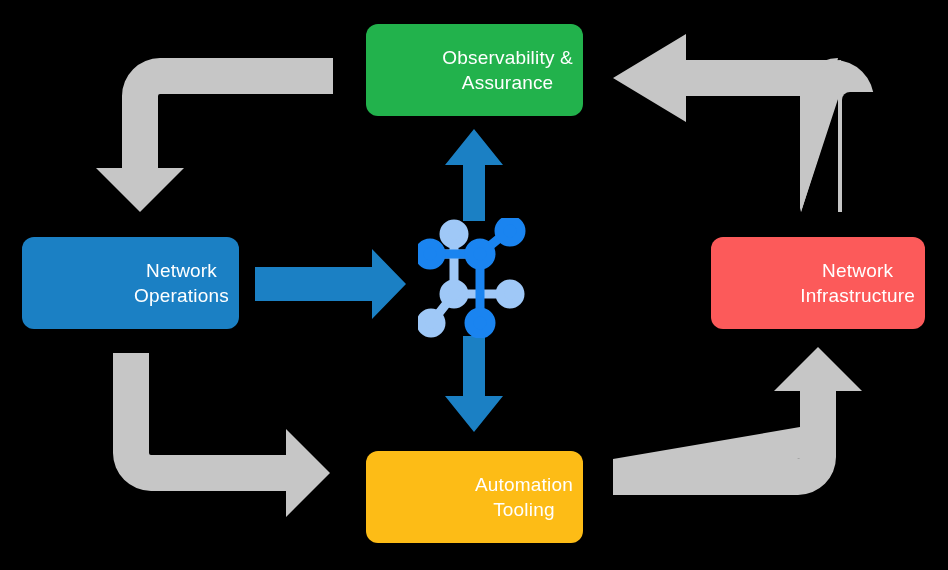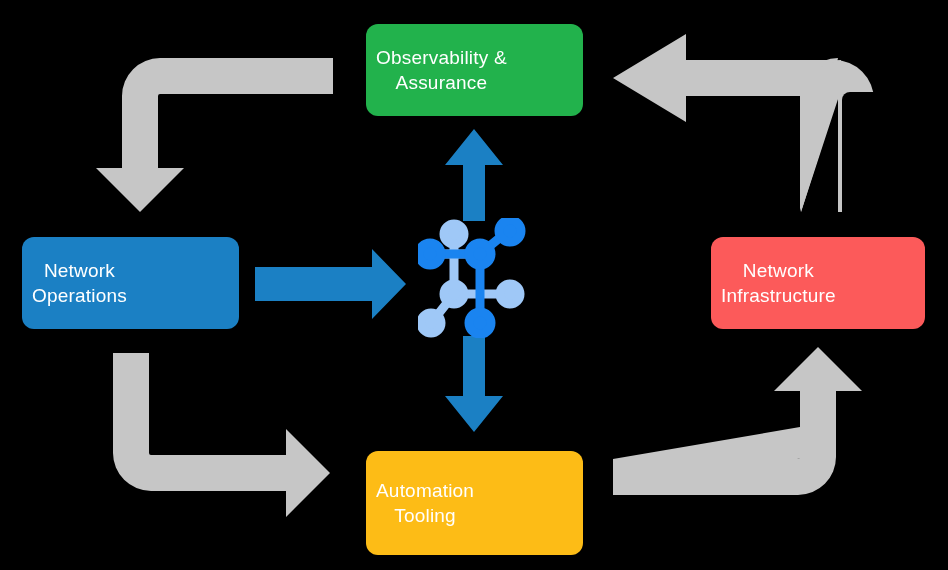--- a/index.html
+++ b/index.html
@@ -12,21 +12,21 @@
     width: 948px;
     height: 570px;
     background: #000000;
     overflow: hidden;
     font-family: "Liberation Sans", sans-serif;
   }
   .box {
     position: absolute;
     display: flex;
     align-items: center;
-    justify-content: flex-start;
+    justify-content: flex-end;
     border-radius: 12px;
     color: #ffffff;
     font-size: 19px;
     line-height: 1.33;
     text-align: center;
     letter-spacing: 0.2px;
     font-weight: 400;
     box-sizing: border-box;
     padding: 4px 10px;
     white-space: pre-line;
@@ -34,21 +34,21 @@
   #box-observability {
     left: 366px; top: 24px; width: 217px; height: 92px;
   }
   #box-network-operations {
     left: 22px; top: 237px; width: 217px; height: 92px;
   }
   #box-network-infrastructure {
     left: 711px; top: 237px; width: 214px; height: 92px;
   }
   #box-automation-tooling {
-    left: 366px; top: 451px; width: 217px; height: 104px;
+    left: 366px; top: 451px; width: 217px; height: 92px;
   }
   .svg-layer {
     position: absolute;
     left: 0; top: 0;
     width: 948px;
     height: 570px;
     pointer-events: none;
   }
   .hub {
     position: absolute;

